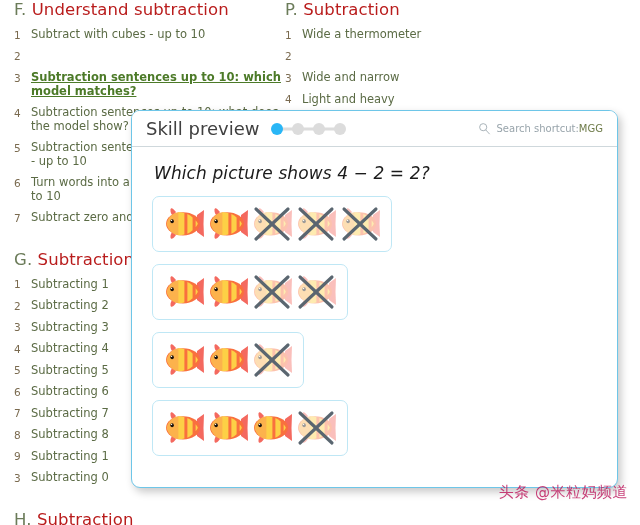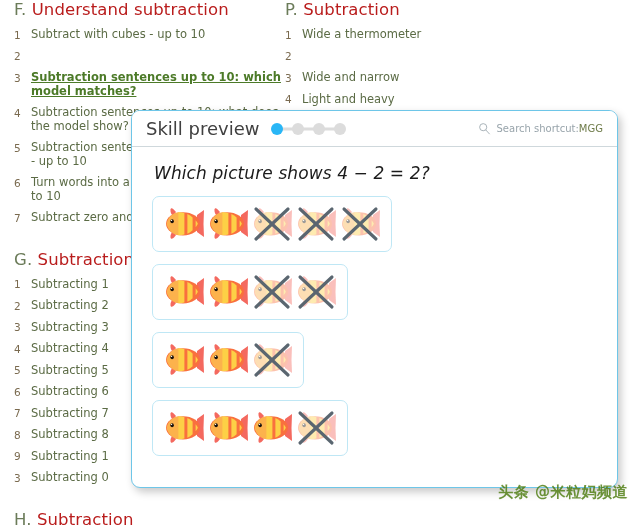--- a/index.html
+++ b/index.html
@@ -194,26 +194,25 @@
     width: 42px; height: 40px;
     pointer-events: none;
   }
 
   
   .watermark {
     position: absolute;
     right: 12px;
     bottom: 23px;
     font-size: 15px;
-    color: #4d7c0f;
+    color: #be185d;
     opacity: .82;
     font-family: "DejaVu Sans", "Liberation Sans", sans-serif;
     white-space: nowrap;
     letter-spacing: .5px;
-    font-weight: bold;
   }
 </style>
 </head>
 <body>
 
 <div class="page">
   <div class="col col-left" id="col-left">
       <div class="sec-head"><span class="sec-letter">F. </span><span class="sec-title">Understand subtraction</span></div>
       <ul class="sec-list">
         <li>

